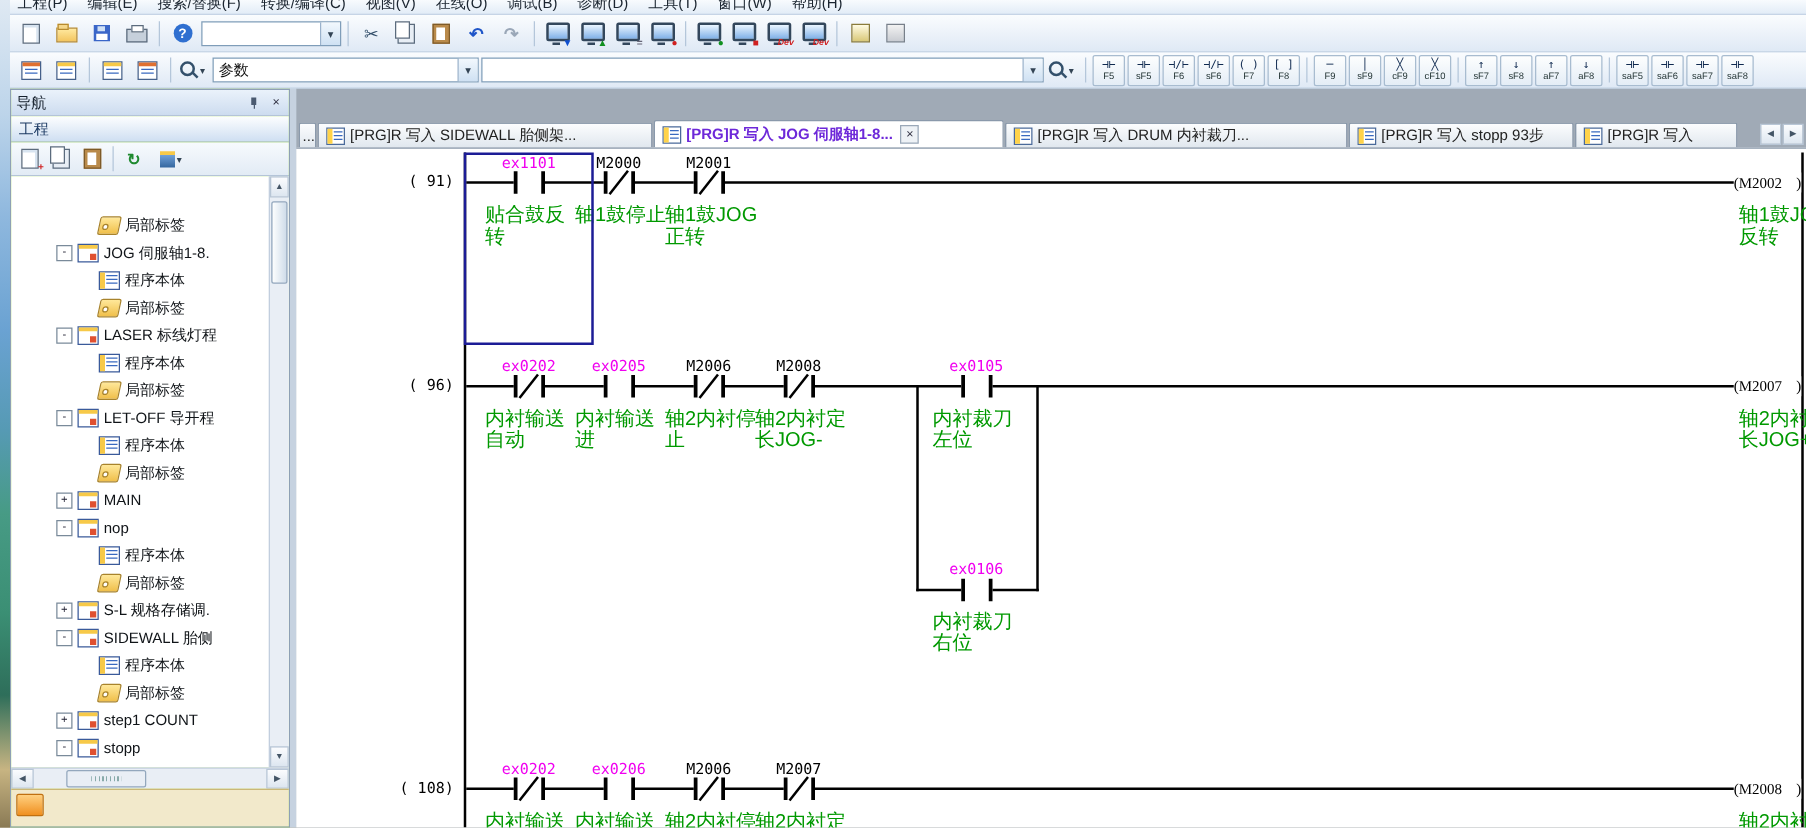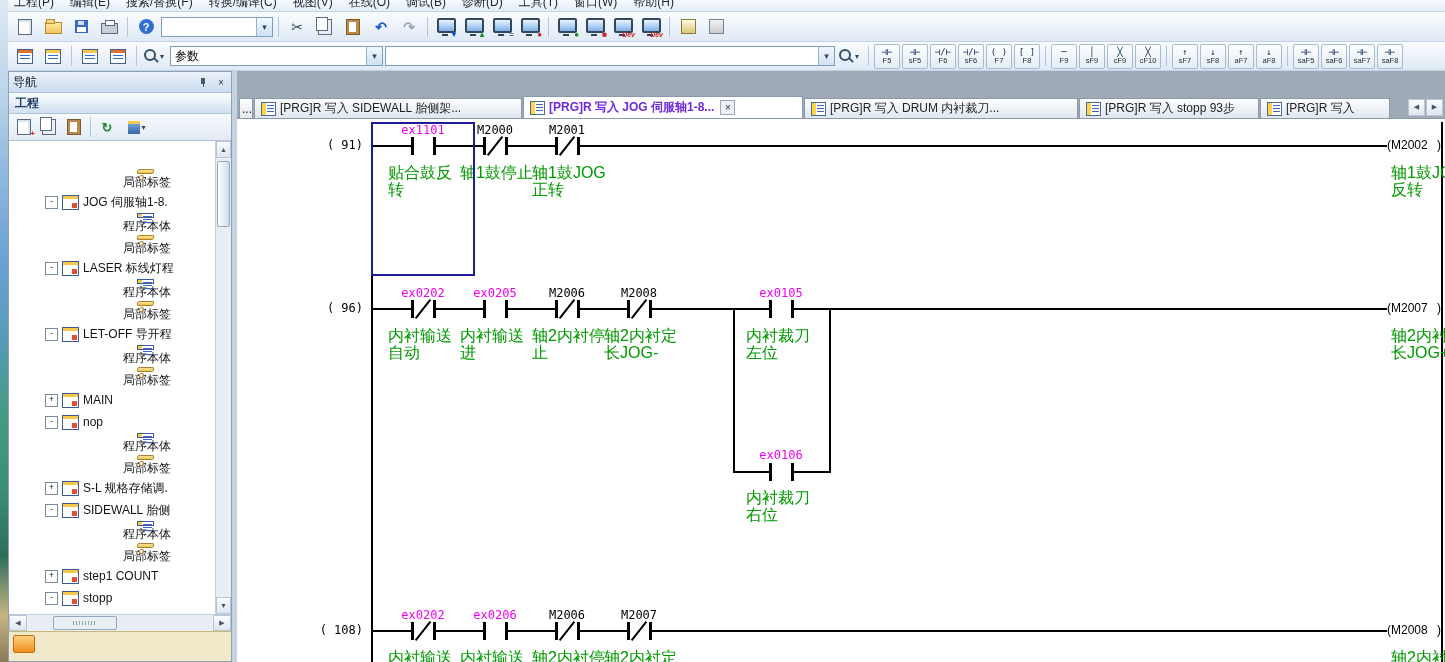--- a/index.html
+++ b/index.html
@@ -62,30 +62,30 @@
   
   .content{flex:1;display:flex;min-height:0;}
   .nav-panel{width:224px;min-width:224px;display:flex;flex-direction:column;background:#bef264;border:1px solid #8ea0b5;box-sizing:border-box;}
   .nav-header{height:20px;background:linear-gradient(#eaf2fb,#cddcef);display:flex;align-items:center;padding:0 4px;border-bottom:1px solid #b4c4d8;}
   .nav-header .ttl{flex:1;color:#15202c;}
   .pin{width:11px;height:11px;position:relative;margin-right:6px;}
   .pin::before{content:"";position:absolute;left:3px;top:1px;width:4px;height:6px;background:#4a5a70;}
   .pin::after{content:"";position:absolute;left:4.5px;top:7px;width:1px;height:3px;background:#4a5a70;}
   .xbtn{width:12px;height:12px;display:flex;align-items:center;justify-content:center;color:#334;font-size:10px;}
   .xbtn::after{content:"×";}
-  .nav-section{height:20px;background:linear-gradient(#fdfeff,#cfdff2);border-bottom:1px solid #b4c4d8;display:flex;align-items:center;padding-left:6px;font-weight:bold;color:#1c3a63;}
+  .nav-section{height:20px;background:linear-gradient(#fdfeff,#cfdff2);border-bottom:1px solid #b4c4d8;display:flex;align-items:center;padding-left:6px;font-weight:normal;color:#1c3a63;}
   .nav-toolbar{height:26px;display:flex;align-items:center;gap:1px;padding:0 3px;background:linear-gradient(#f7fafd,#e2ebf5);border-bottom:1px solid #b4c4d8;}
   .nav-toolbar .tbtn{width:22px;height:22px;min-width:22px;}
   .ic-refresh::after{content:"↻";font-size:13px;color:#1f8a2f;font-weight:bold;}
   .ic-sort{width:12px;height:10px;background:linear-gradient(#6fa0d8,#35679f);box-shadow:0 -3px 0 #f7c948;margin-top:3px;}
   .tree-wrap{flex:1;display:flex;min-height:0;background:#fff;}
   .tree{flex:1;overflow:hidden;padding-top:28px;position:relative;}
   .trow{height:22px;display:flex;align-items:center;white-space:nowrap;overflow:hidden;color:#101418;}
   .trow.folder{padding-left:36px;}
-  .trow.leaf{padding-left:70px;flex-direction:column;}
+  .trow.leaf{padding-left:70px;}
   .texp{width:11px;height:11px;min-width:11px;border:1px solid #7a8a9a;background:#fff;font-size:9px;line-height:9px;text-align:center;color:#223;margin-right:4px;}
   .tic{width:15px;height:13px;min-width:15px;margin-right:4px;position:relative;}
   .ic-pou{border:1px solid #3a5a9a;background:#fff;}
   .ic-pou::before{content:"";position:absolute;left:0;top:0;width:100%;height:3px;background:#f7c948;}
   .ic-pou::after{content:"";position:absolute;right:1px;bottom:1px;width:5px;height:5px;background:#e05030;}
   .ic-body{border:1px solid #3a5a9a;background:#fff;}
   .ic-body::before{content:"";position:absolute;left:0;top:0;width:4px;height:100%;background:#f7c948;}
   .ic-body::after{content:"";position:absolute;left:5px;top:2px;right:1px;height:1px;background:#3a6ac0;box-shadow:0 3px 0 #3a6ac0,0 6px 0 #3a6ac0;}
   .ic-tag{background:linear-gradient(#ffe89a,#f0bf4a);border:1px solid #a8832c;transform:skewX(-12deg);border-radius:2px;}
   .ic-tag::before{content:"";position:absolute;left:2px;top:5px;width:3px;height:3px;border-radius:50%;background:#fff;border:1px solid #a8832c;}
@@ -125,21 +125,21 @@
   .canvas{flex:1;background:#fff;position:relative;overflow:hidden;border-top:1px solid #8a99ab;}
   .hwire{position:absolute;height:2px;background:#000;}
   .vwire{position:absolute;width:2px;background:#000;}
   .contact{position:absolute;width:19px;height:18px;background:#fff;border-left:3px solid #000;border-right:3px solid #000;}
   .contact.nc::after{content:"";position:absolute;left:8px;top:-3px;height:24px;width:2px;background:#000;transform:rotate(38deg);}
   .lbl{position:absolute;width:72px;text-align:center;font-family:"DejaVu Sans Mono",monospace;font-size:12px;color:#000;}
   .lbl.gm{color:#f000f0;}
   .cmt{position:absolute;width:78px;font-size:16px;line-height:17px;color:#009900;}
   .cmt span{display:block;height:17px;overflow:hidden;}
   .stepnum{position:absolute;width:76px;text-align:right;font-family:"DejaVu Sans Mono",monospace;font-size:12px;color:#000;}
-  .coil{position:absolute;width:54px;height:16px;background:#fff;display:flex;align-items:flex-start;font-family:Liberation Sans, sans-serif;font-size:12px;color:#000;}
+  .coil{position:absolute;width:54px;height:16px;background:#fff;display:flex;align-items:center;font-family:Liberation Serif, serif;font-size:12px;color:#000;}
   .coil::before{content:"(";}
   .coil::after{content:")";margin-left:auto;}
   .selbox{position:absolute;border:2px solid #1c1c96;}
 </style>
 </head>
 <body>
 
 <div class="app">
 
   <div class="menubar">

